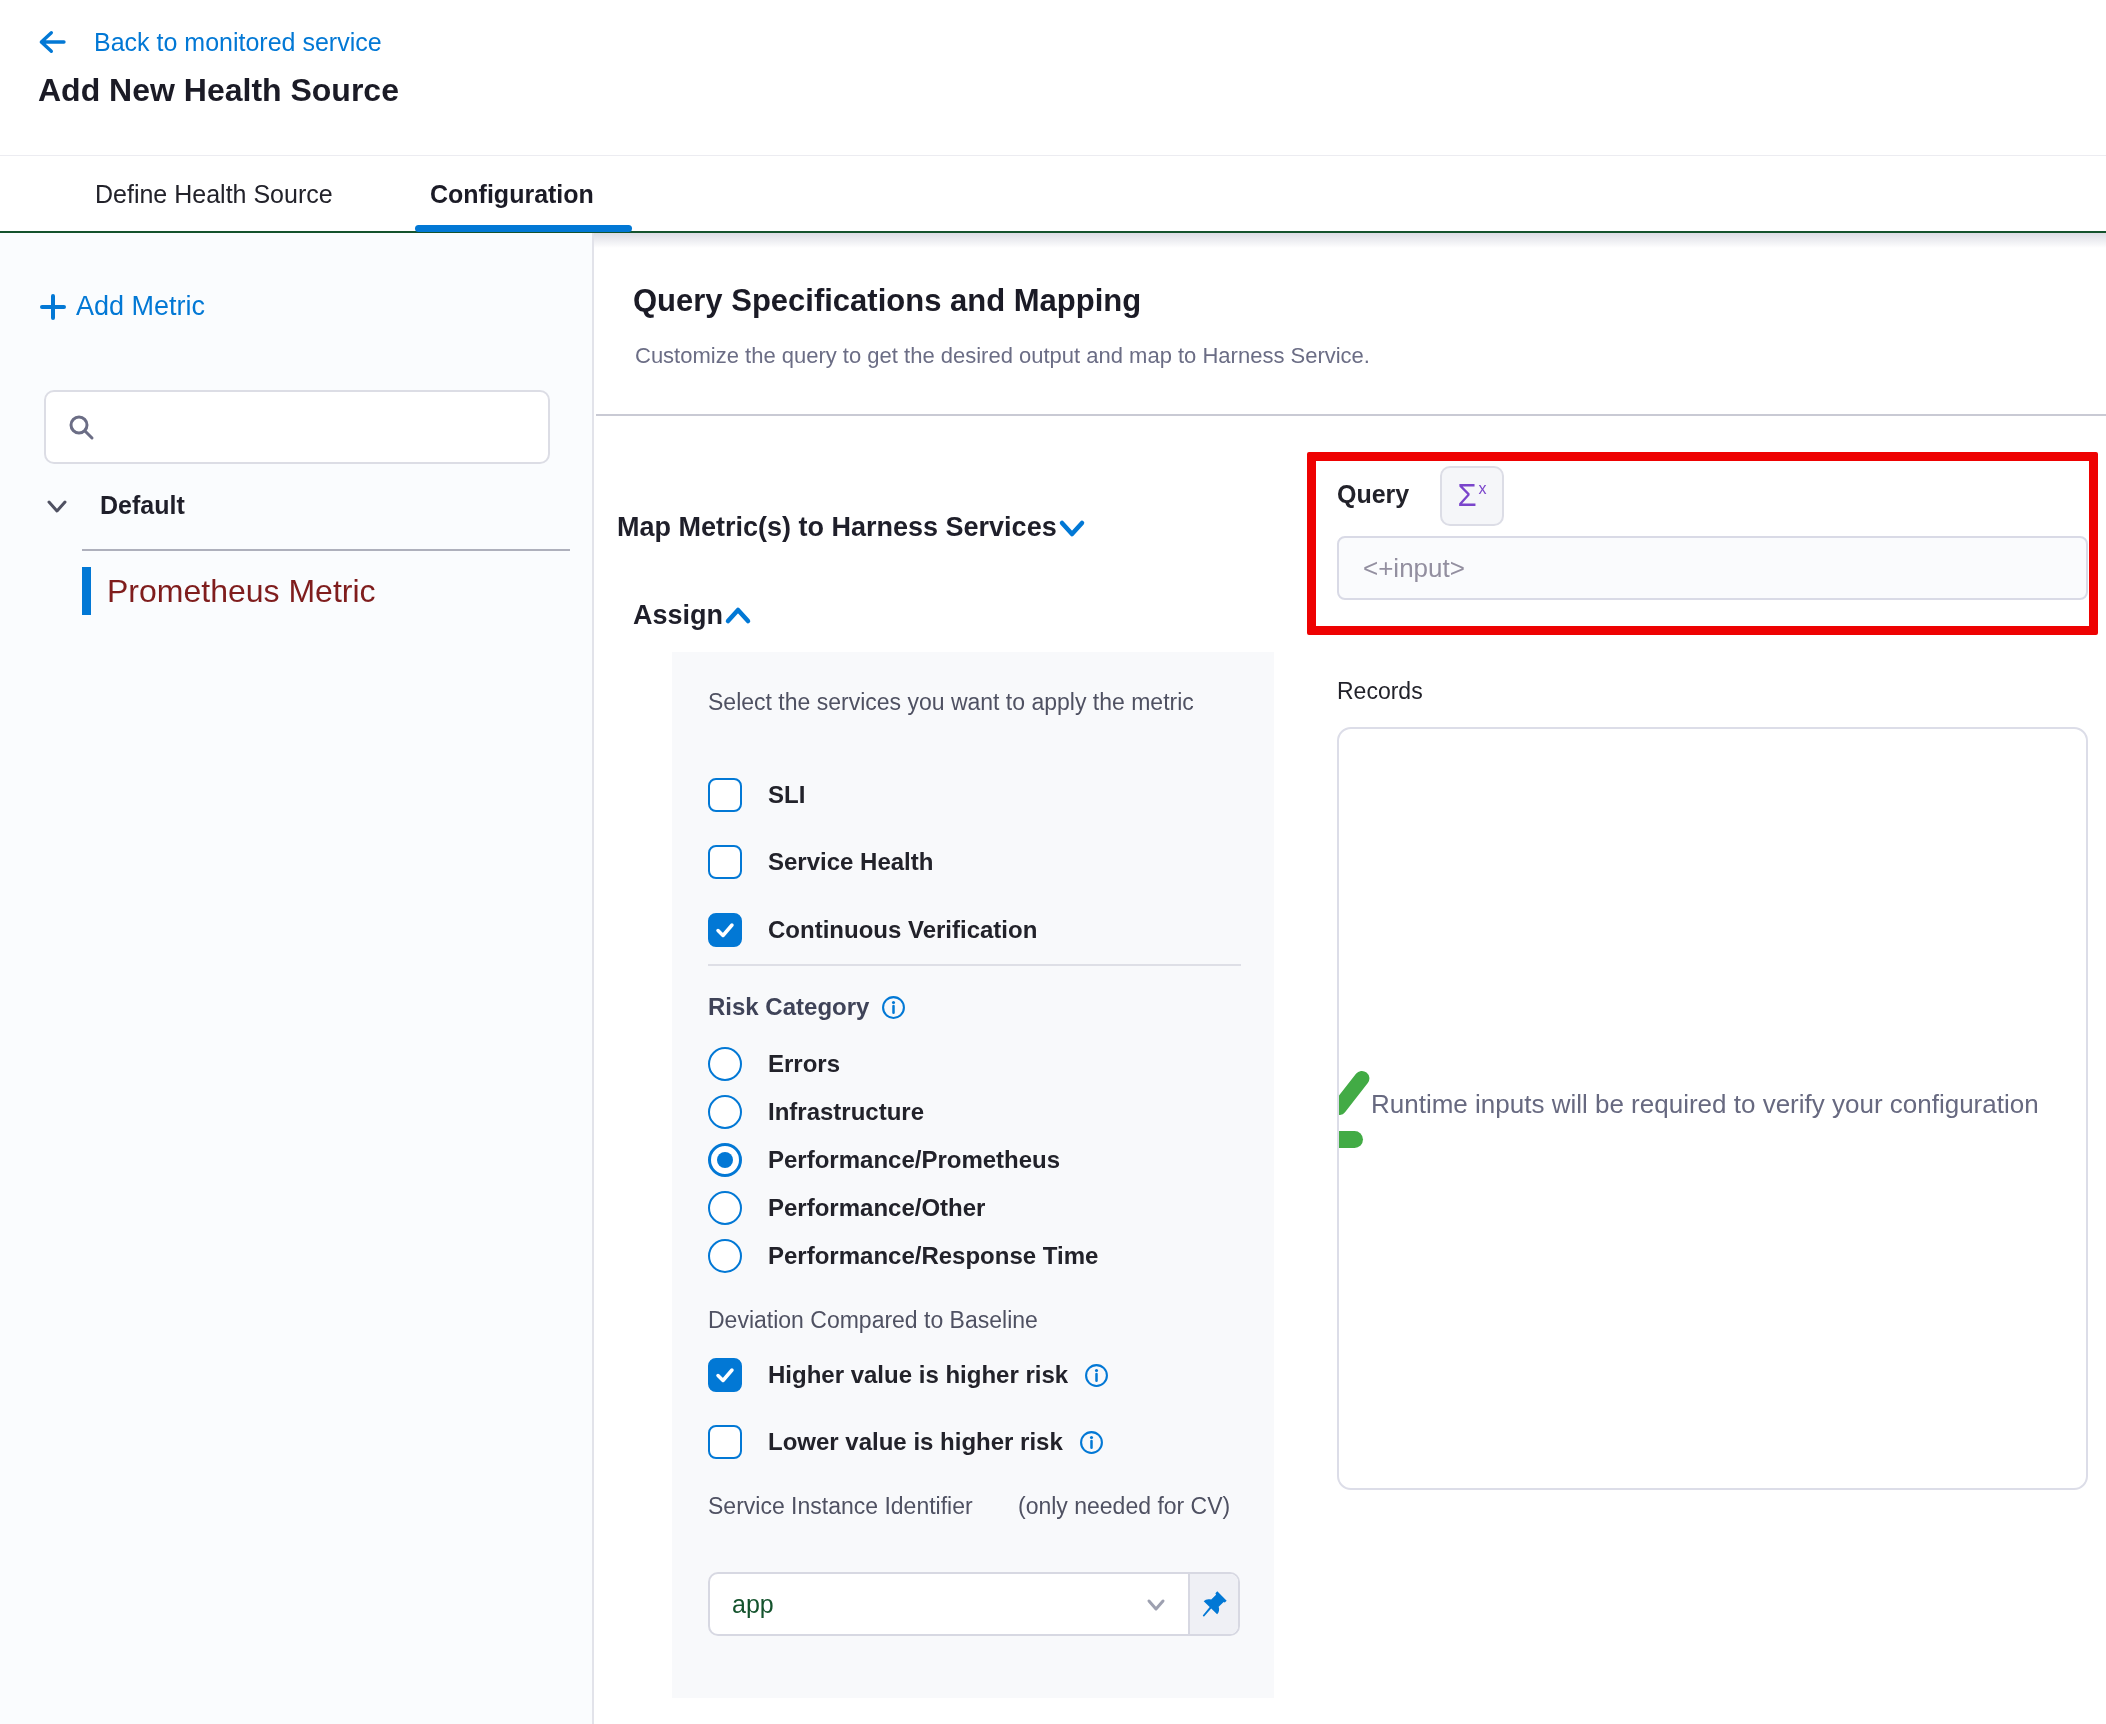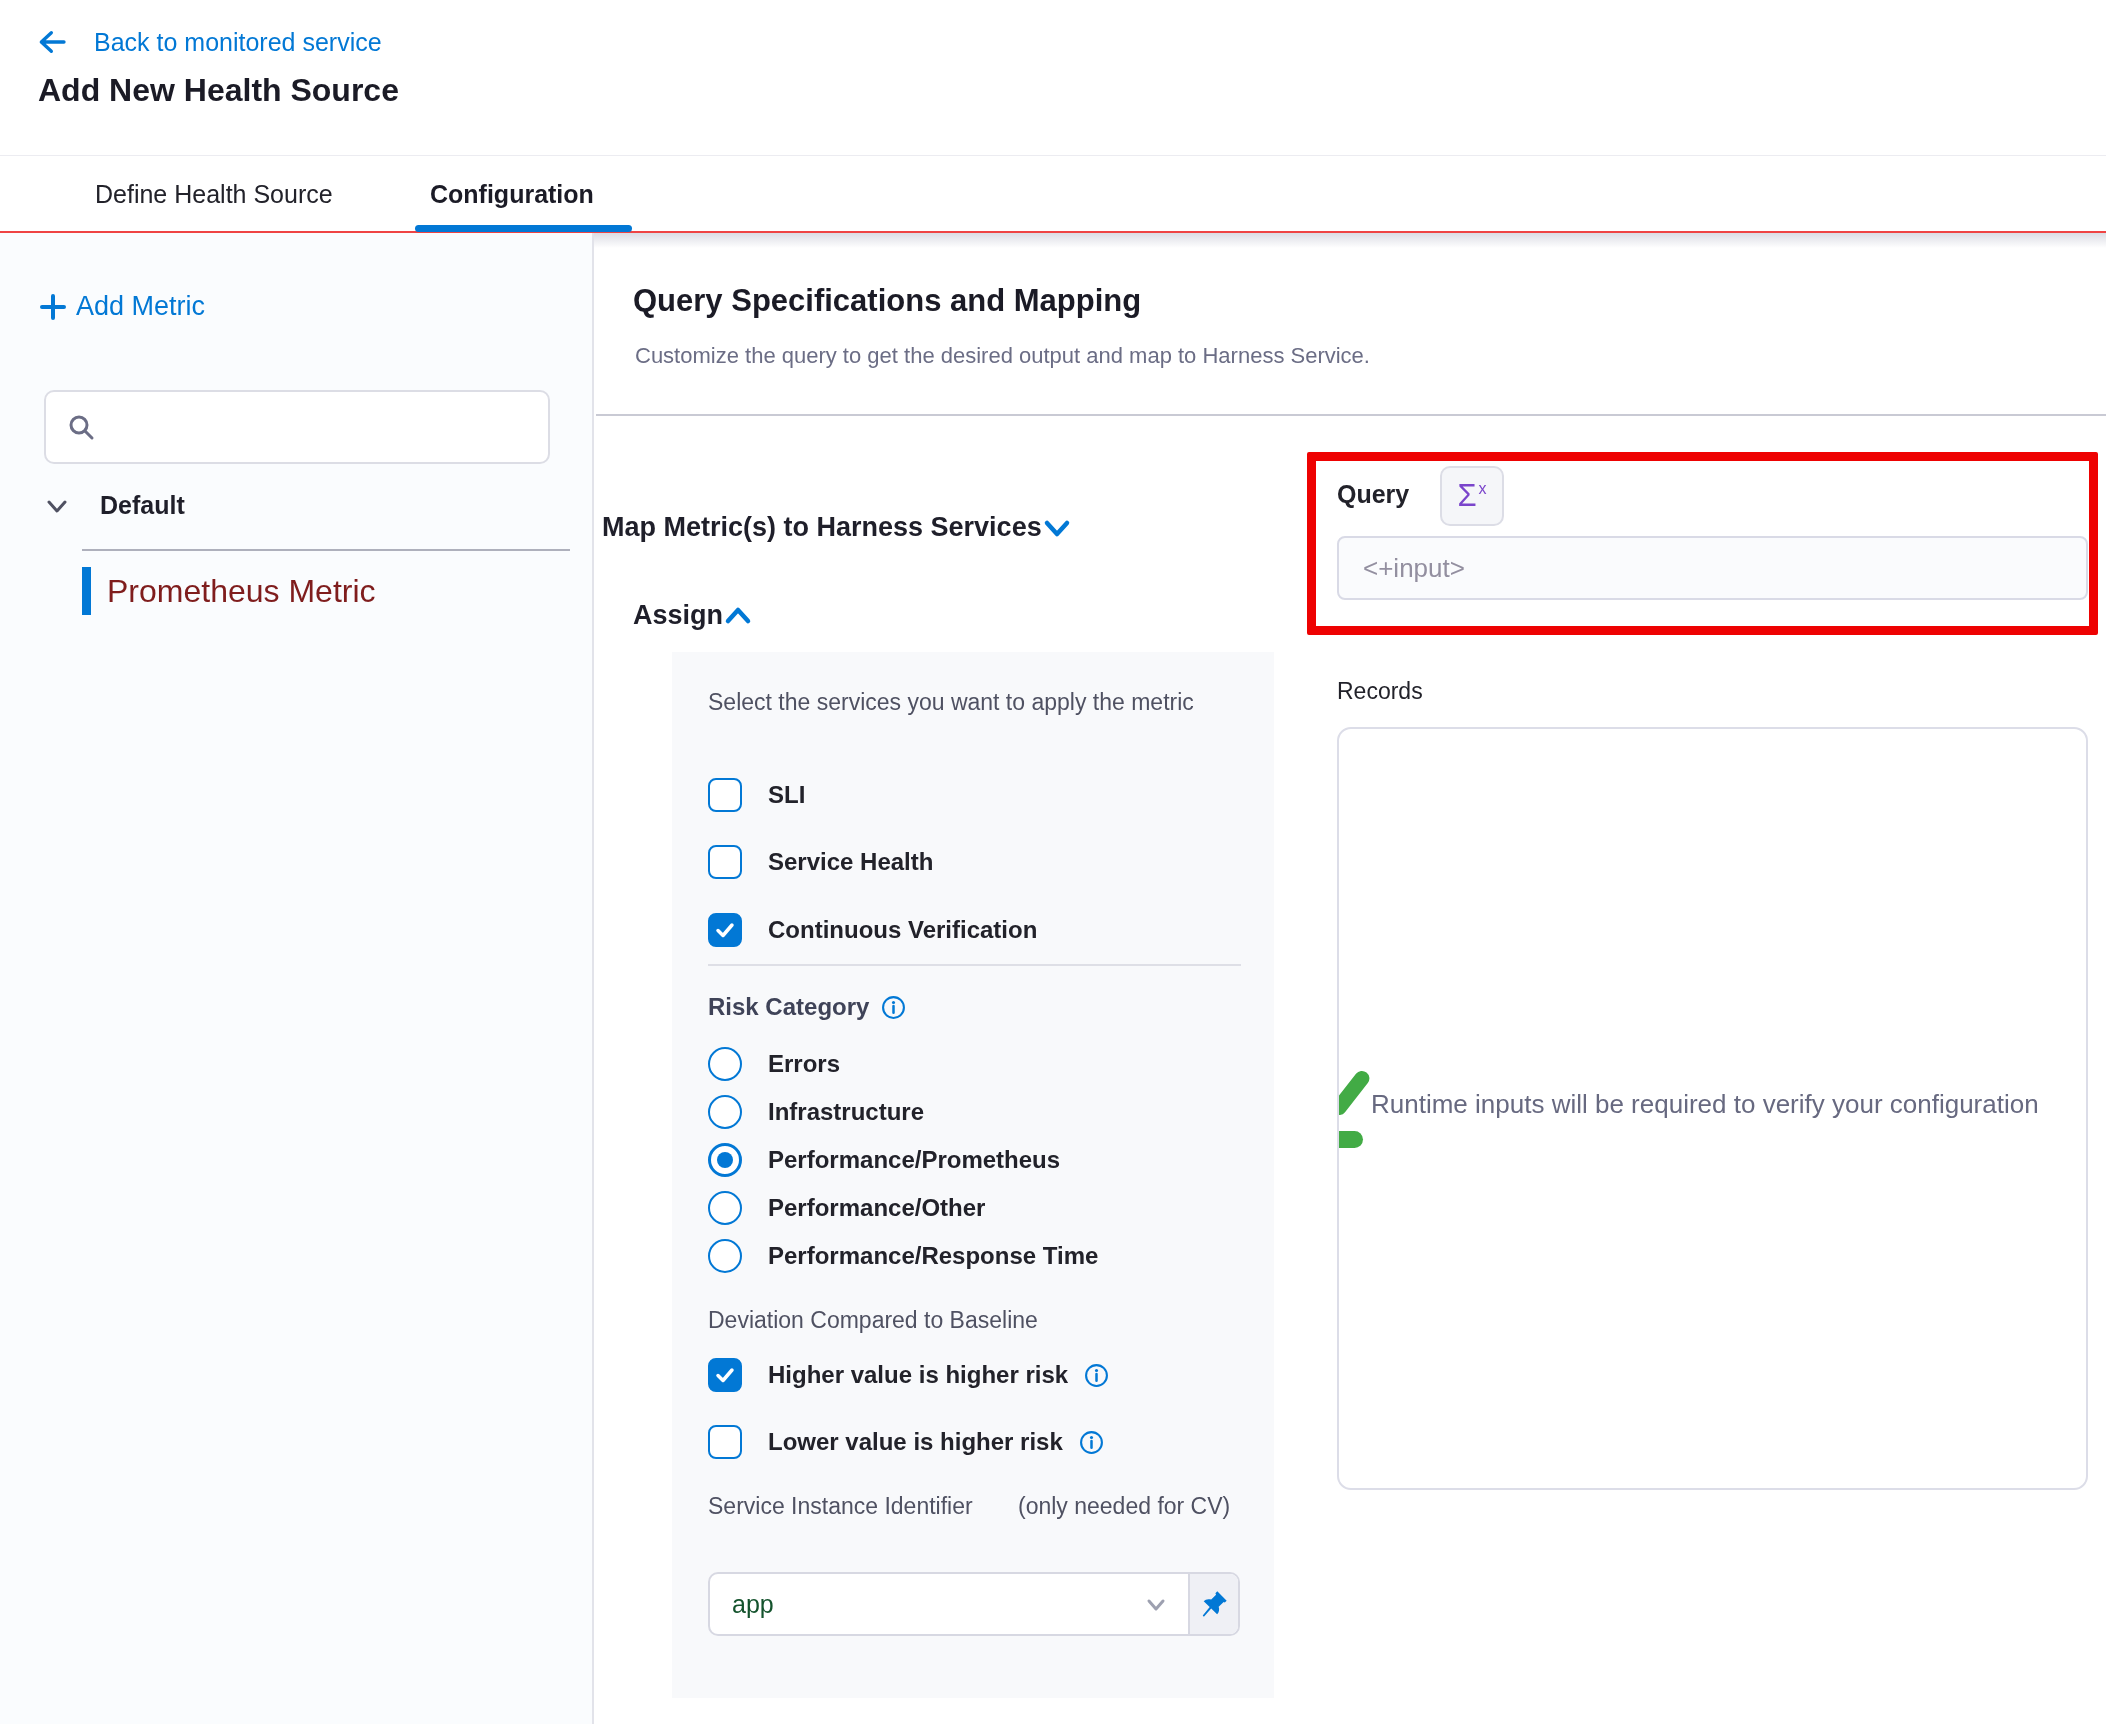--- a/index.html
+++ b/index.html
@@ -7,21 +7,21 @@
   body { font-family:"Liberation Sans","DejaVu Sans",sans-serif; color:#22222a; }
   .screen { position:relative; width:2106px; height:1724px; background:#fff; overflow:hidden; }
 
   
   .back-link { position:absolute; left:36px; top:26px; display:flex; align-items:center; gap:26px; cursor:pointer; }
   .back-link .txt { font-size:25px; font-weight:500; color:#0278d5; }
   .page-title { position:absolute; left:38px; top:72px; font-size:32px; font-weight:700; color:#1b1b26; }
 
   
   .tabbar { position:absolute; left:0; top:155px; width:2106px; height:78px;
-            border-top:1px solid #ececf1; border-bottom:2px solid #ef4444; background:#fff; }
+            border-top:1px solid #ececf1; border-bottom:2px solid #14532d; background:#fff; }
   .tab { position:absolute; top:0; height:76px; line-height:76px; font-size:25px; color:#22222a; cursor:pointer; }
   .tab.define { left:95px; font-weight:500; }
   .tab.config { left:430px; font-weight:700; color:#1b1b26; }
   .tab-underline { position:absolute; left:415px; top:69px; width:217px; height:7px; border-radius:4px; background:#0278d5; }
   .tab-shadow { position:absolute; left:0; top:233px; width:2106px; height:15px;
                 background:linear-gradient(180deg, rgba(190,192,206,0.55), rgba(190,192,206,0)); pointer-events:none; }
 
   
   .sidebar { position:absolute; left:0; top:233px; width:594px; height:1491px;
              background:#fafcfe; border-right:2px solid #e2e3ea; }
@@ -36,21 +36,21 @@
   .metric-item { position:absolute; left:82px; top:334px; display:flex; align-items:center; cursor:pointer; }
   .metric-item .bar { width:9px; height:48px; background:#0278d5; }
   .metric-item .txt { margin-left:16px; font-size:32px; color:#7f1d1d; }
 
   
   .main-heading { position:absolute; left:633px; top:283px; font-size:31px; font-weight:700; color:#1b1b26; }
   .main-subheading { position:absolute; left:635px; top:343px; font-size:22px; color:#6b6d85; }
   .main-divider { position:absolute; left:596px; top:414px; width:1510px; height:2px; background:#c9cad4; }
 
   .section-header { position:absolute; display:flex; align-items:center; font-size:27px; font-weight:700; color:#1f1f2a; cursor:pointer; }
-  .section-header.map { left:602px; top:512px; }
+  .section-header.map { left:617px; top:512px; }
   .section-header.assign { left:633px; top:600px; }
 
   
   .assign-panel { position:absolute; left:672px; top:652px; width:602px; height:1046px; background:#f8f9fb; }
   .prompt { position:absolute; left:36px; top:33px; width:490px; font-size:23px; line-height:34px; color:#4f5162; }
   .row { position:absolute; left:36px; display:flex; align-items:center; gap:26px;font-weight:bold; }
   .row .lbl { font-size:24px; color:#22222a; }
   .checkbox { width:34px; height:34px; border:2.5px solid #0278d5; border-radius:8px; background:#fff; flex:0 0 auto;
               display:flex; align-items:center; justify-content:center; cursor:pointer; }
   .checkbox.checked { background:#0278d5; border-color:#0278d5; }

